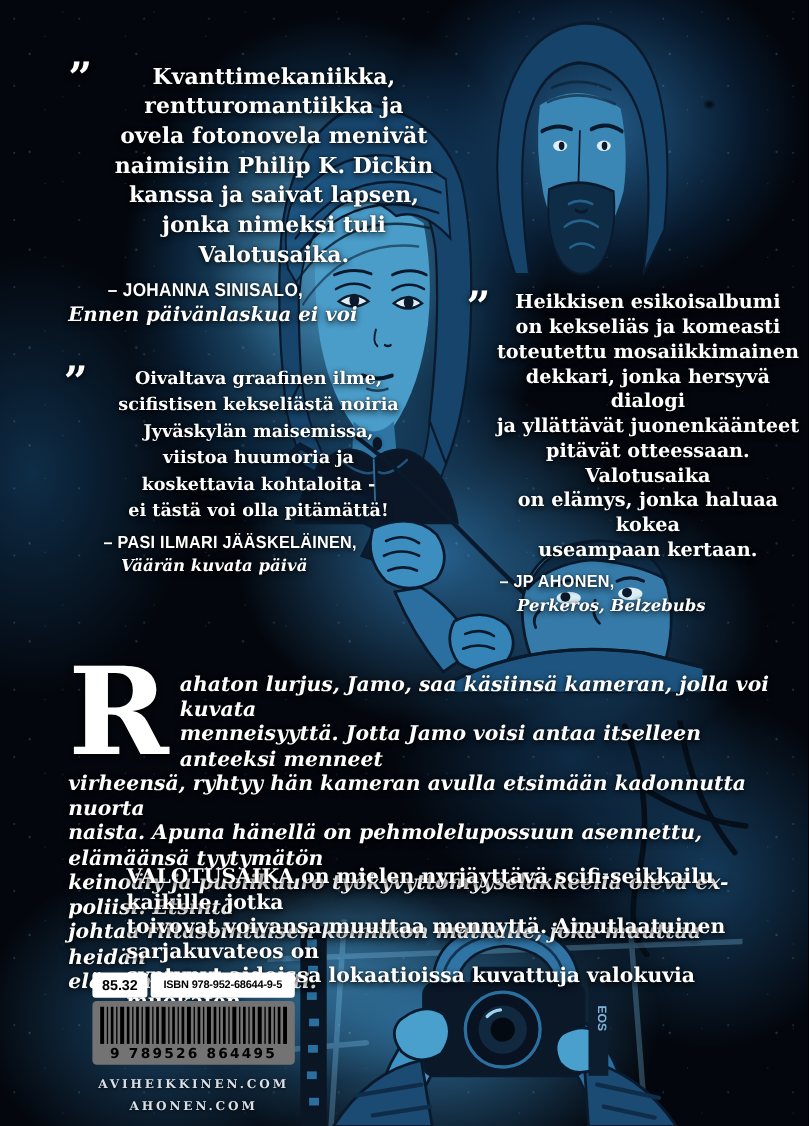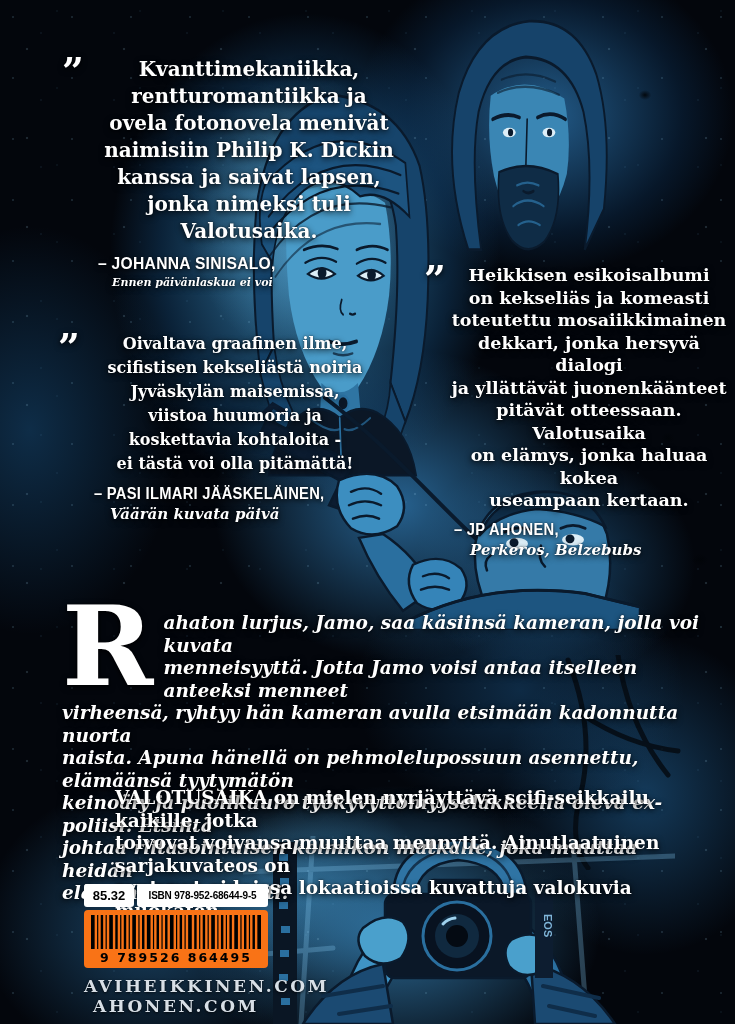--- a/index.html
+++ b/index.html
@@ -47,46 +47,46 @@
   .qtext{margin:0;white-space:pre-line;font-weight:700;text-align:center;}
   .q1 .qtext{padding-left:24px;font-size:20px;line-height:27px;}
   .q2 .qtext{padding-left:24px;font-size:16px;line-height:24px;}
   .q3 .qtext{padding-left:20px;font-size:17.5px;line-height:22.5px;}
   .attr{display:inline-block;margin-top:9px;font-family:"Liberation Sans",sans-serif;font-weight:700;
         letter-spacing:.3px;transform:scaleX(.92);transform-origin:left;}
   .q1 .attr{margin-left:36px;font-size:17px;}
   .q2 .attr{margin-left:36px;font-size:16px;}
   .q3 .attr{margin-left:30px;font-size:16px;}
   .work{display:block;font-style:italic;font-weight:700;margin-top:2px;}
-  .q1 .work{margin-left:50px;font-size:11px;}
+  .q1 .work{font-size:18px;}
   .q2 .work{margin-left:52px;font-size:15px;}
   .q3 .work{margin-left:46px;font-size:15px;}
   .q1{left:62px;top:56px;width:350px;}
   .q2{left:58px;top:332px;width:330px;}
   .q3{left:424px;top:264px;width:310px;}
   
   .synopsis{position:absolute;z-index:3;color:#fff;font-weight:700;font-size:18.5px;line-height:22.5px;
             text-shadow:0 2px 6px rgba(0,0,0,.85),0 0 2px rgba(0,0,0,.6);}
   .syn1{left:62px;top:612px;width:648px;}
   .syn2{left:115px;top:787px;width:592px;white-space:pre-line;}
   .dropcap{float:left;height:64px;overflow:visible;font:700 110px/62px "DejaVu Serif",serif;margin:4px 10px 0 0;}
   .syn-text{white-space:pre-line;font-style:italic;}
   
   .barcode-group{position:absolute;z-index:4;left:84px;top:866px;width:184px;}
   .bc-row{display:flex;gap:3px;height:23px;margin-top:18px;}
   .bc-box{background:#fff;border-radius:3px;color:#000;display:flex;align-items:center;justify-content:center;
           font-family:"Liberation Sans",sans-serif;font-weight:700;}
   .bc-box.price{width:50px;font-size:13px;}
   .bc-box.isbn{flex:1;font-size:10px;letter-spacing:-.2px;}
-  .bc-main{margin-top:3px;background:#f97316;border-radius:4px;padding:5px 7px 3px;}
+  .bc-main{margin-top:3px;background:#737373;border-radius:4px;padding:5px 7px 3px;}
   .bars{display:block;width:100%;height:34px;}
   .digits{color:#000;font-family:"DejaVu Sans",sans-serif;font-weight:700;font-size:12.5px;
           letter-spacing:2px;text-align:center;margin-top:1px;}
   .links{margin-top:8px;text-align:center;color:#d8dfe6;font-weight:700;
-         font-size:17px;letter-spacing:2.6px;line-height:20px;
+         font-size:11px;letter-spacing:2.6px;line-height:20px;
          text-shadow:0 1px 3px rgba(0,0,0,.8);}
 </style>
 </head>
 <body>
 
 <div class="cover">
   <div class="bg"></div>
   <div class="speckles"></div>
 
   <svg class="illus" style="left:228px;top:78px;width:220px;height:402px;" viewBox="0 0 325 435" preserveAspectRatio="none">

